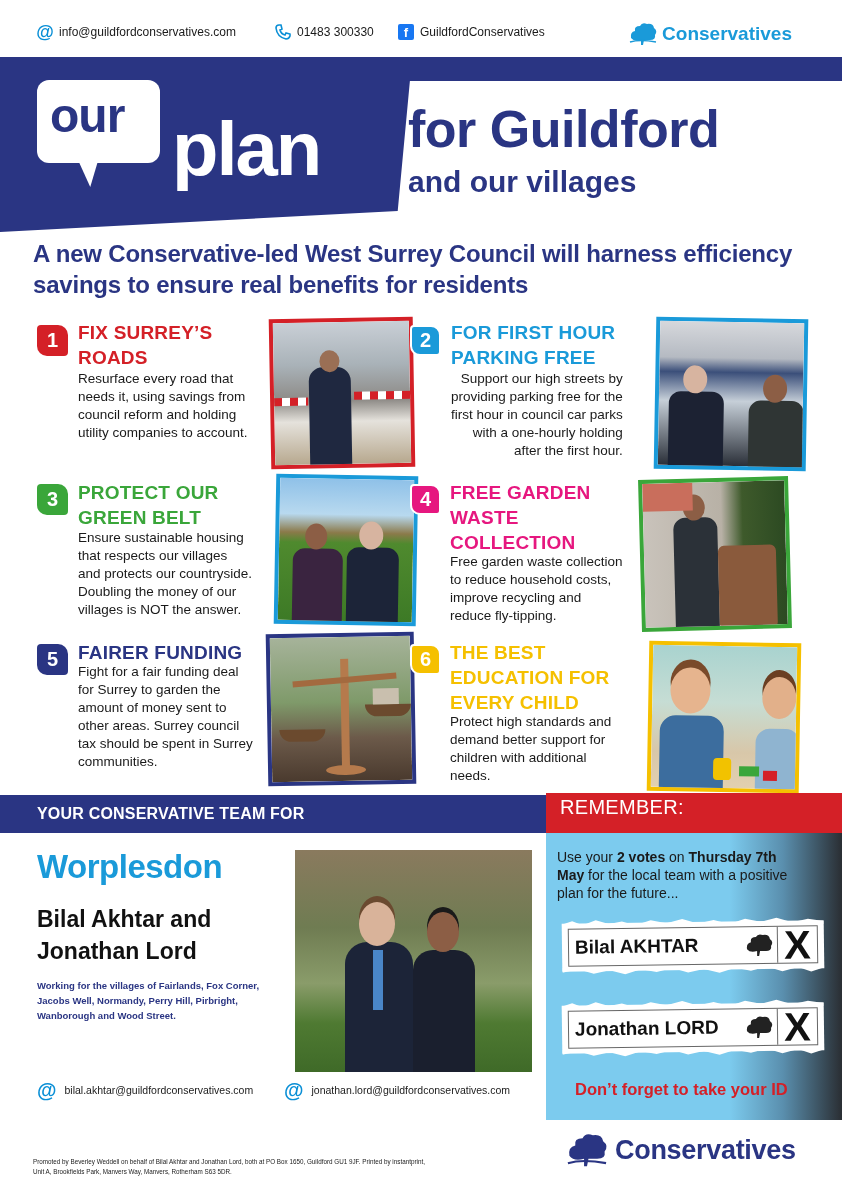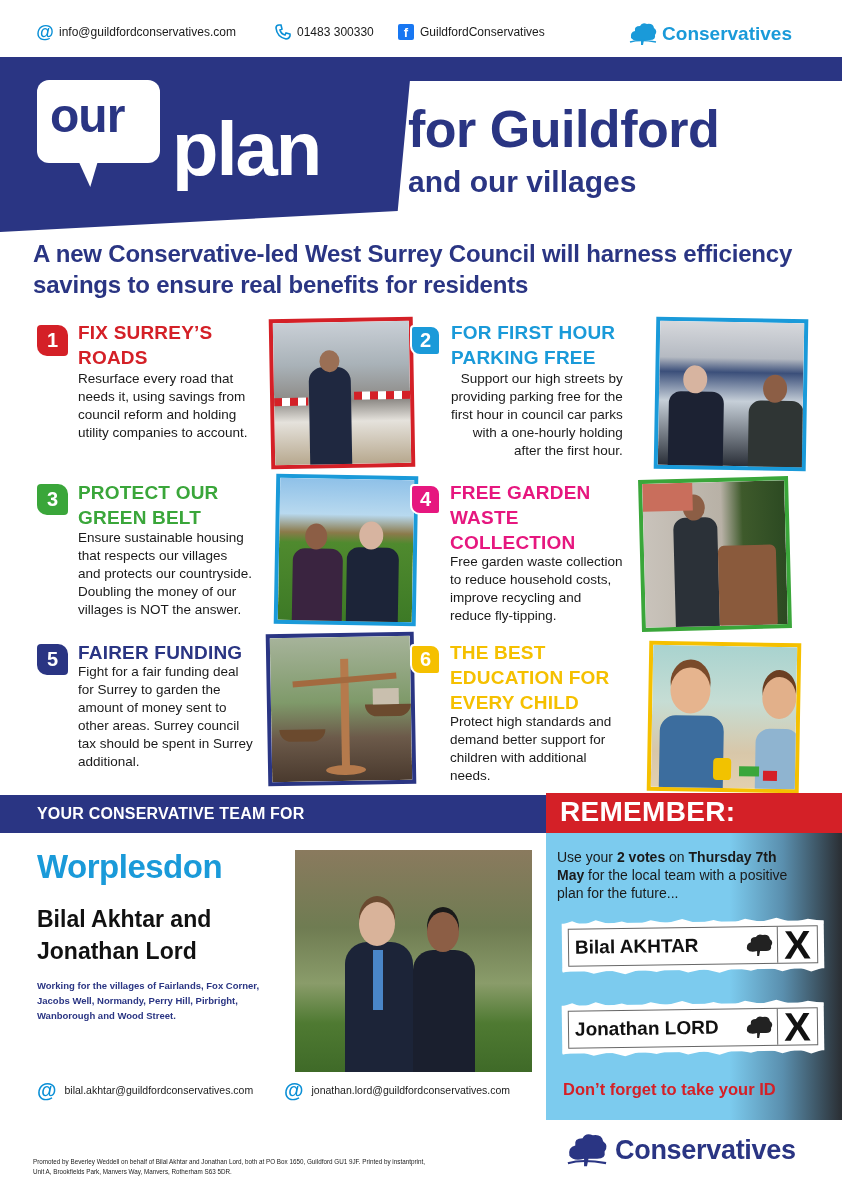--- a/index.html
+++ b/index.html
@@ -35,32 +35,32 @@
   
   .team-bar { position: absolute; left: 0; top: 795px; width: 546px; height: 38px; background: #2a3583; color: #fff; font-weight: bold; font-size: 16px; padding: 10px 0 0 37px; letter-spacing: 0.2px; }
   .ward { position: absolute; left: 37px; top: 848px; color: #1a9ad9; font-weight: bold; font-size: 33px; letter-spacing: -0.5px; }
   .cands { position: absolute; left: 37px; top: 903px; color: #111; font-weight: bold; font-size: 23px; line-height: 32px; }
   .villages { position: absolute; left: 37px; top: 978px; width: 250px; color: #2a3583; font-weight: bold; font-size: 9.5px; line-height: 15px; }
   .team-photo { position: absolute; left: 295px; top: 850px; width: 237px; height: 222px; overflow: hidden; }
   .emails { position: absolute; top: 1082px; display: flex; align-items: center; font-size: 10.5px; color: #1a1a1a; }
   .emails .at-ic { font-size: 20px; margin-right: 8px; }
 
   
-  .rem-head { position: absolute; left: 546px; top: 793px; width: 296px; height: 40px; background: #d42027; color: #fff; font-weight: bold; font-size: 28px; padding: 3px 0 0 14px; letter-spacing: 0.3px; }
+  .rem-head { position: absolute; left: 546px; top: 793px; width: 296px; height: 40px; background: #d42027; color: #fff; font-weight: normal; font-size: 20px; padding: 3px 0 0 14px; letter-spacing: 0.3px; }
   .rem-body { position: absolute; left: 546px; top: 833px; width: 296px; height: 287px; background: linear-gradient(90deg, #7ccbee 0%, #7ccbee 62%, #5a8fae 80%, #2a2e33 100%); }
   .rem-text { position: absolute; left: 557px; top: 848px; width: 250px; font-size: 14px; line-height: 18px; color: #1a1a1a; }
   .rem-text b { font-weight: bold; }
   .ballot { position: absolute; left: 562px; width: 262px; height: 48px; background: #fff; }
   .ballot .inner { position: absolute; left: 6px; top: 5px; right: 6px; bottom: 5px; border: 1px solid #666; display: flex; align-items: center; }
   .ballot .bname { font-weight: bold; font-size: 19px; color: #111; padding-left: 6px; flex: 1; }
   .ballot .tree { width: 36px; display: flex; align-items: center; justify-content: center; }
   .ballot .xbox { width: 40px; height: 100%; border-left: 1px solid #666; display: flex; align-items: center; justify-content: center; font-size: 40px; font-weight: bold; color: #111; line-height: 38px; }
   .torn-top { position: absolute; left: 0; top: -4px; width: 100%; height: 8px; background: #fff; clip-path: polygon(0 60%,4% 20%,8% 70%,13% 10%,18% 60%,23% 30%,28% 80%,34% 20%,40% 60%,46% 10%,52% 70%,58% 30%,64% 80%,70% 20%,76% 60%,82% 10%,88% 70%,94% 30%,100% 60%,100% 100%,0 100%); }
   .torn-bot { position: absolute; left: 0; bottom: -4px; width: 100%; height: 8px; background: #fff; clip-path: polygon(0 0,100% 0,100% 40%,95% 90%,90% 30%,84% 80%,78% 20%,72% 70%,66% 30%,60% 90%,54% 40%,48% 80%,42% 20%,36% 70%,30% 30%,24% 90%,18% 40%,12% 80%,6% 20%,0 60%); }
-  .rem-foot { position: absolute; left: 563px; top: 1080px; color: #d42027; font-weight: bold; font-size: 16.5px; }
+  .rem-foot { position: absolute; left: 575px; top: 1080px; color: #d42027; font-weight: bold; font-size: 16.5px; }
 
   
   .imprint { position: absolute; left: 33px; top: 1157px; width: 500px; font-size: 6.3px; line-height: 9.5px; color: #222; }
   .brand-bot { position: absolute; left: 565px; top: 1132px; display: flex; align-items: center; color: #2a3583; font-weight: bold; font-size: 27px; letter-spacing: -0.3px; }
   .brand-bot svg { margin-right: 6px; }
 </style>
 </head>
 <body>
 
 <div class="topbar">
@@ -195,21 +195,21 @@
   <div class="num" style="left:37px;top:644px;background:#2a3583;">5</div>
   <div class="ptitle" style="left:78px;top:640px;color:#2a3583;">
     <div>FAIRER FUNDING</div>
   </div>
   <div class="pbody" style="left:78px;top:663px;">
     <div>Fight for a fair funding deal</div>
       <div>for Surrey to garden the</div>
       <div>amount of money sent to</div>
       <div>other areas. Surrey council</div>
       <div>tax should be spent in Surrey</div>
-      <div>additional.</div>
+      <div>communities.</div>
   </div>
   <div class="photo" style="left:267px;top:633px;width:148px;height:152px;border-color:#2a3583;transform:rotate(-1deg);">
     <div class="ph" style="background:linear-gradient(180deg,#a6b39a 0%,#7f9a6a 45%,#6c5a4a 70%,#4a3a2e 100%);position:relative;">
       <div style="position:absolute;left:70px;top:22px;width:8px;height:110px;background:#b57a4c;"></div>
       <div style="position:absolute;left:22px;top:40px;width:104px;height:6px;background:#a36a3f;transform:rotate(-4deg);"></div>
       <div style="position:absolute;left:8px;top:92px;width:46px;height:12px;background:#6b4a2e;border-radius:0 0 22px 22px;"></div>
       <div style="position:absolute;left:94px;top:68px;width:46px;height:12px;background:#6b4a2e;border-radius:0 0 22px 22px;"></div>
       <div style="position:absolute;left:102px;top:52px;width:26px;height:16px;background:#c9bfae;"></div>
       <div style="position:absolute;left:54px;top:128px;width:40px;height:10px;background:#b57a4c;border-radius:50%;"></div>
     </div>

